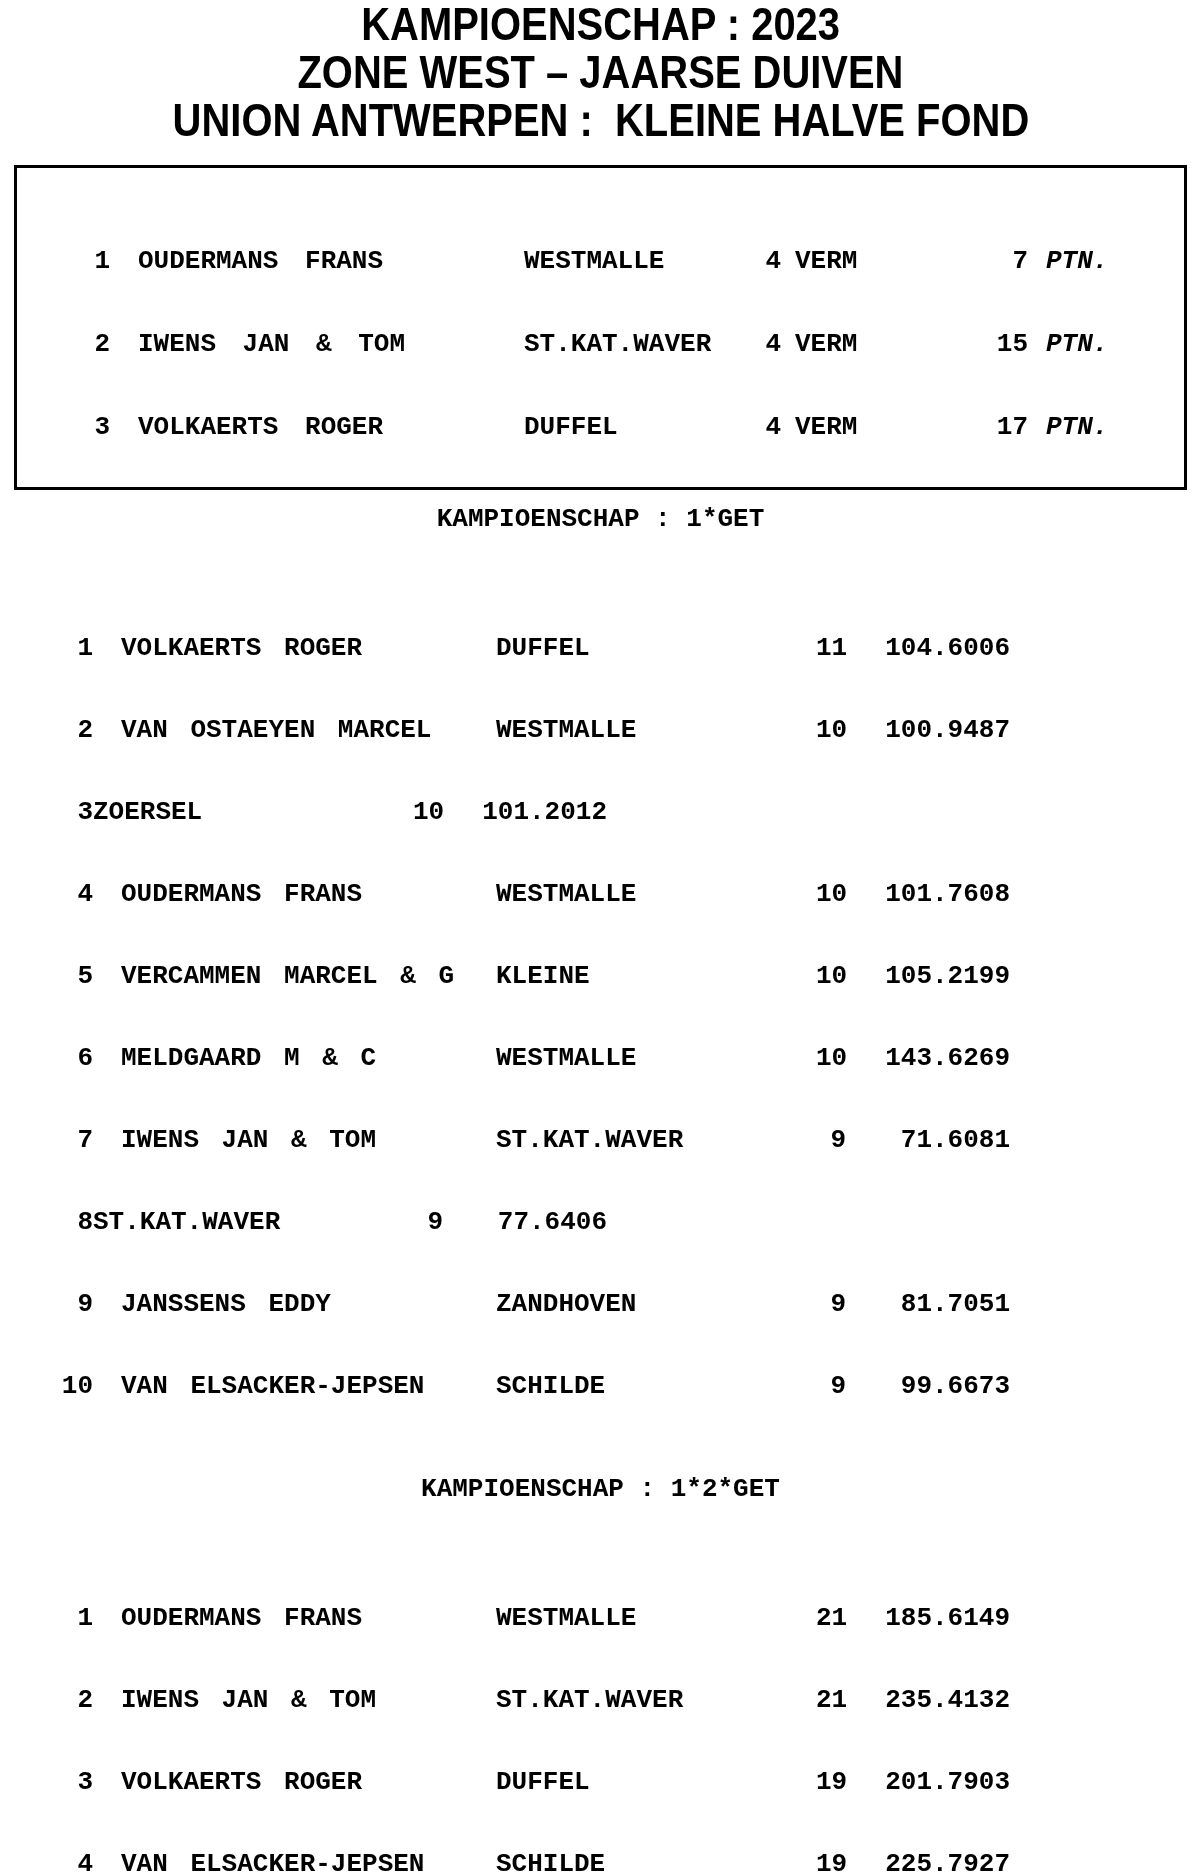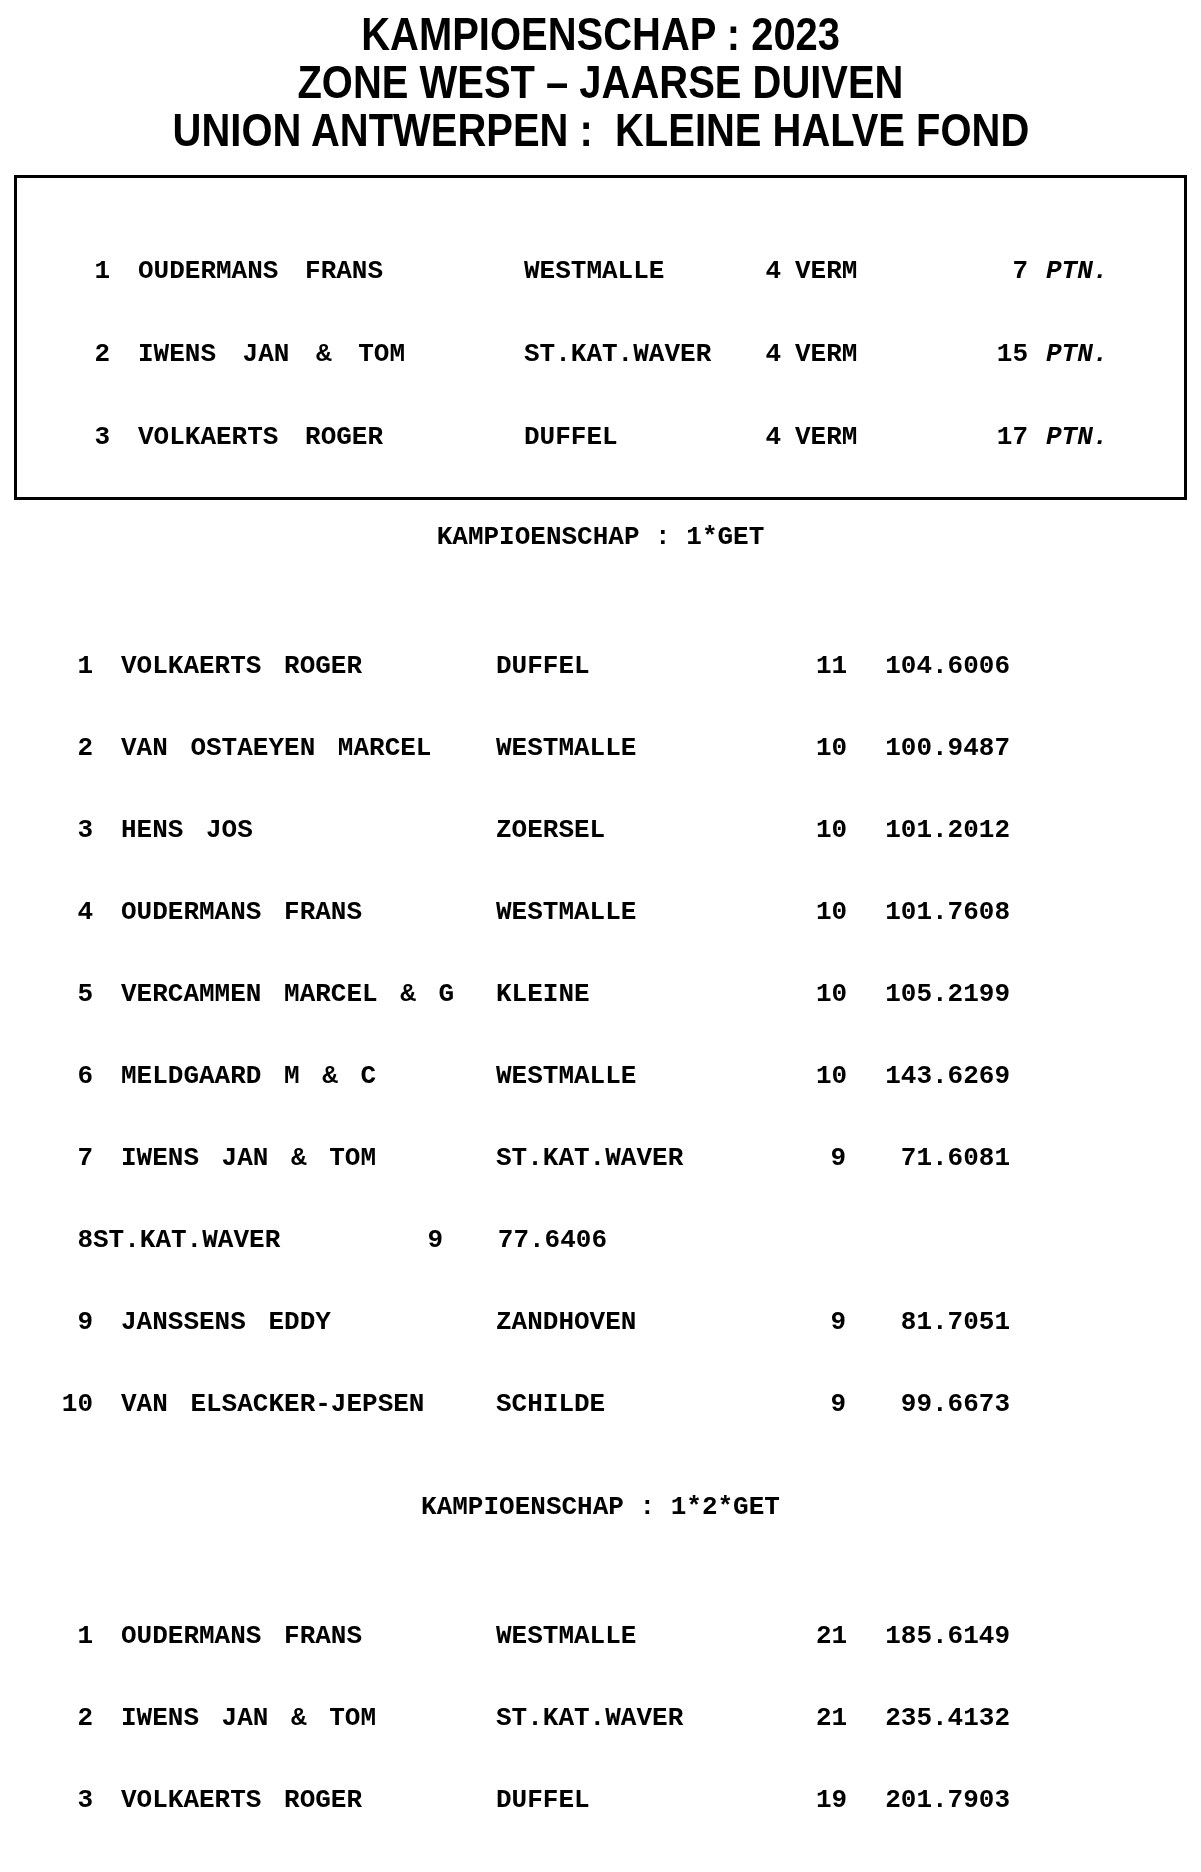--- a/index.html
+++ b/index.html
@@ -7,21 +7,21 @@
     padding: 0;
     background: #ffffff;
     color: #000000;
   }
   body {
     width: 1201px;
     height: 1872px;
     overflow: hidden;
   }
   
-  .titles { padding-top: 10px; }
+  .titles { }
   .title-line {
     text-align: center;
     font-family: "Liberation Sans", sans-serif;
     font-weight: bold;
     font-size: 47px;
     line-height: 48px;
     white-space: pre;
   }
   .title-line > span {
     display: inline-block;
@@ -47,21 +47,21 @@
     line-height: 29px;
   }
   .b-rank  { width: 93px;  text-align: right; }
   .b-name  { margin-left: 28px; width: 386px; word-spacing: 11px; }
   .b-place { width: 241px; }
   .b-count { width: 16px;  text-align: right; }
   .b-vlabel{ margin-left: 14px; width: 70px; }
   .b-points{ width: 163px; text-align: right; }
   .b-plabel{ margin-left: 18px; font-style: italic; }
   
-  .section { margin-top: 22px; }
+  .section { margin-top: 14px; }
   .section-header {
     text-align: center;
     font-size: 26px;
     line-height: 30px;
   }
   .rows { margin-top: 28px; margin-bottom: 38px; }
   .srow {
     display: flex;
     font-size: 26px;
     line-height: 28px;
@@ -131,21 +131,20 @@
       <div class="srow">
         <span class="r-rank">2</span>
         <span class="r-name">VAN OSTAEYEN MARCEL</span>
         <span class="r-place">WESTMALLE</span>
         <span class="r-count">10</span>
         <span class="r-coeff">100.9487</span>
       </div>
     
       <div class="srow">
         <span class="r-rank">3</span>
-        <span class="r-name">HENS JOS</span>
         <span class="r-place">ZOERSEL</span>
         <span class="r-count">10</span>
         <span class="r-coeff">101.2012</span>
       </div>
     
       <div class="srow">
         <span class="r-rank">4</span>
         <span class="r-name">OUDERMANS FRANS</span>
         <span class="r-place">WESTMALLE</span>
         <span class="r-count">10</span>

